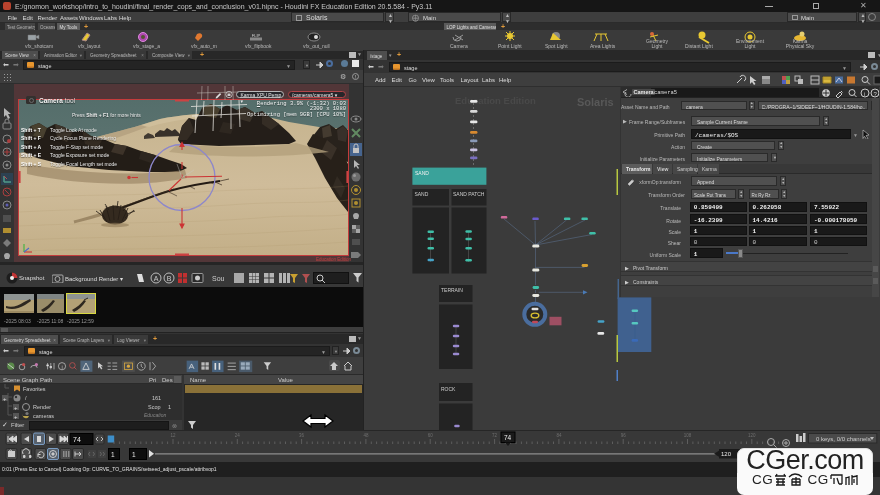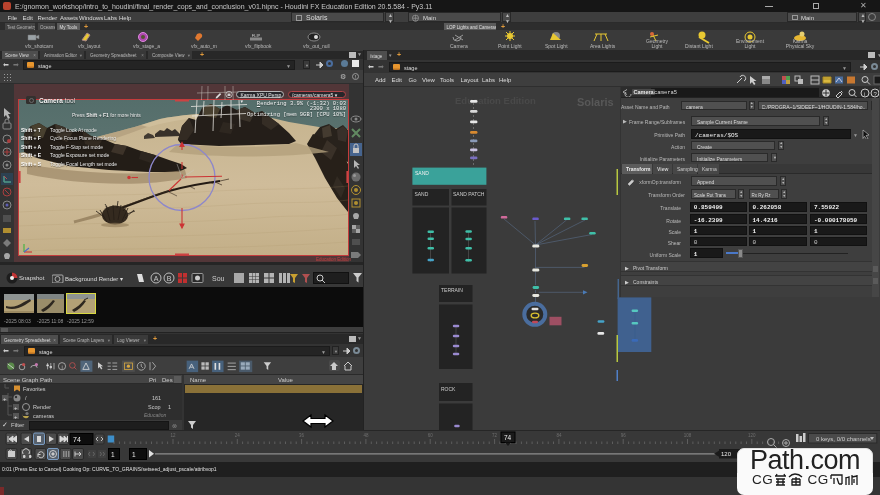--- a/index.html
+++ b/index.html
@@ -1145,21 +1145,21 @@
 <svg class="a" style="left:764px;top:436px" width="32" height="14">
       <g stroke="#aaa" fill="none">
         <circle cx="7" cy="6" r="3.5"></circle>
         <path d="M9.5,8.5 l3,3"></path>
         <circle cx="22" cy="7" r="3.5"></circle>
         <path d="M22,5 v4 M20,7 h4"></path>
       </g>
     </svg>
 
 <div class="a" style="left:737px;top:448px;width:136px;height:39px;background:#fafafa;border-radius:7px;border:1px solid #e0e0e0"></div>
-<div class="a" style="left:737px;top:448px;width:136px;text-align:center;color:#222;font-size:27px;letter-spacing:-0.5px;line-height:25px">Path.com</div>
+<div class="a" style="left:737px;top:448px;width:136px;text-align:center;color:#222;font-size:27px;letter-spacing:-0.5px;line-height:25px">CGer.com</div>
 <div class="a" style="left:737px;top:473px;width:136px;height:22px;background:#fafafa;border-radius:0 0 7px 7px"></div>
 <div class="a" style="left:752px;top:472px;color:#222;font-size:13.5px;letter-spacing:0.5px">CG<svg width="15" height="13" viewBox="0 0 15 13" style="vertical-align:-1.5px">
         <g stroke="#1a1a1a" stroke-width="1.3" fill="none">
           <path d="M2,3 h11 M4,1 l-1,2 M11,1 l1,2 M3,6 h9 M3,9 h9 M3,12 h9 M5,6 v6 M10,6 v6"></path>
         </g>
       </svg><svg width="15" height="13" viewBox="0 0 15 13" style="vertical-align:-1.5px">
         <g stroke="#1a1a1a" stroke-width="1.3" fill="none">
           <path d="M1,4 C3,2 5,1 7,1 M7,1 C9,1 12,2 14,4 M4,6 h8 M4,9 h8 M4,6 v6 h8 v-6 M8,4 v8"></path>
         </g>
       </svg> CG<svg width="15" height="13" viewBox="0 0 15 13" style="vertical-align:-1.5px">

